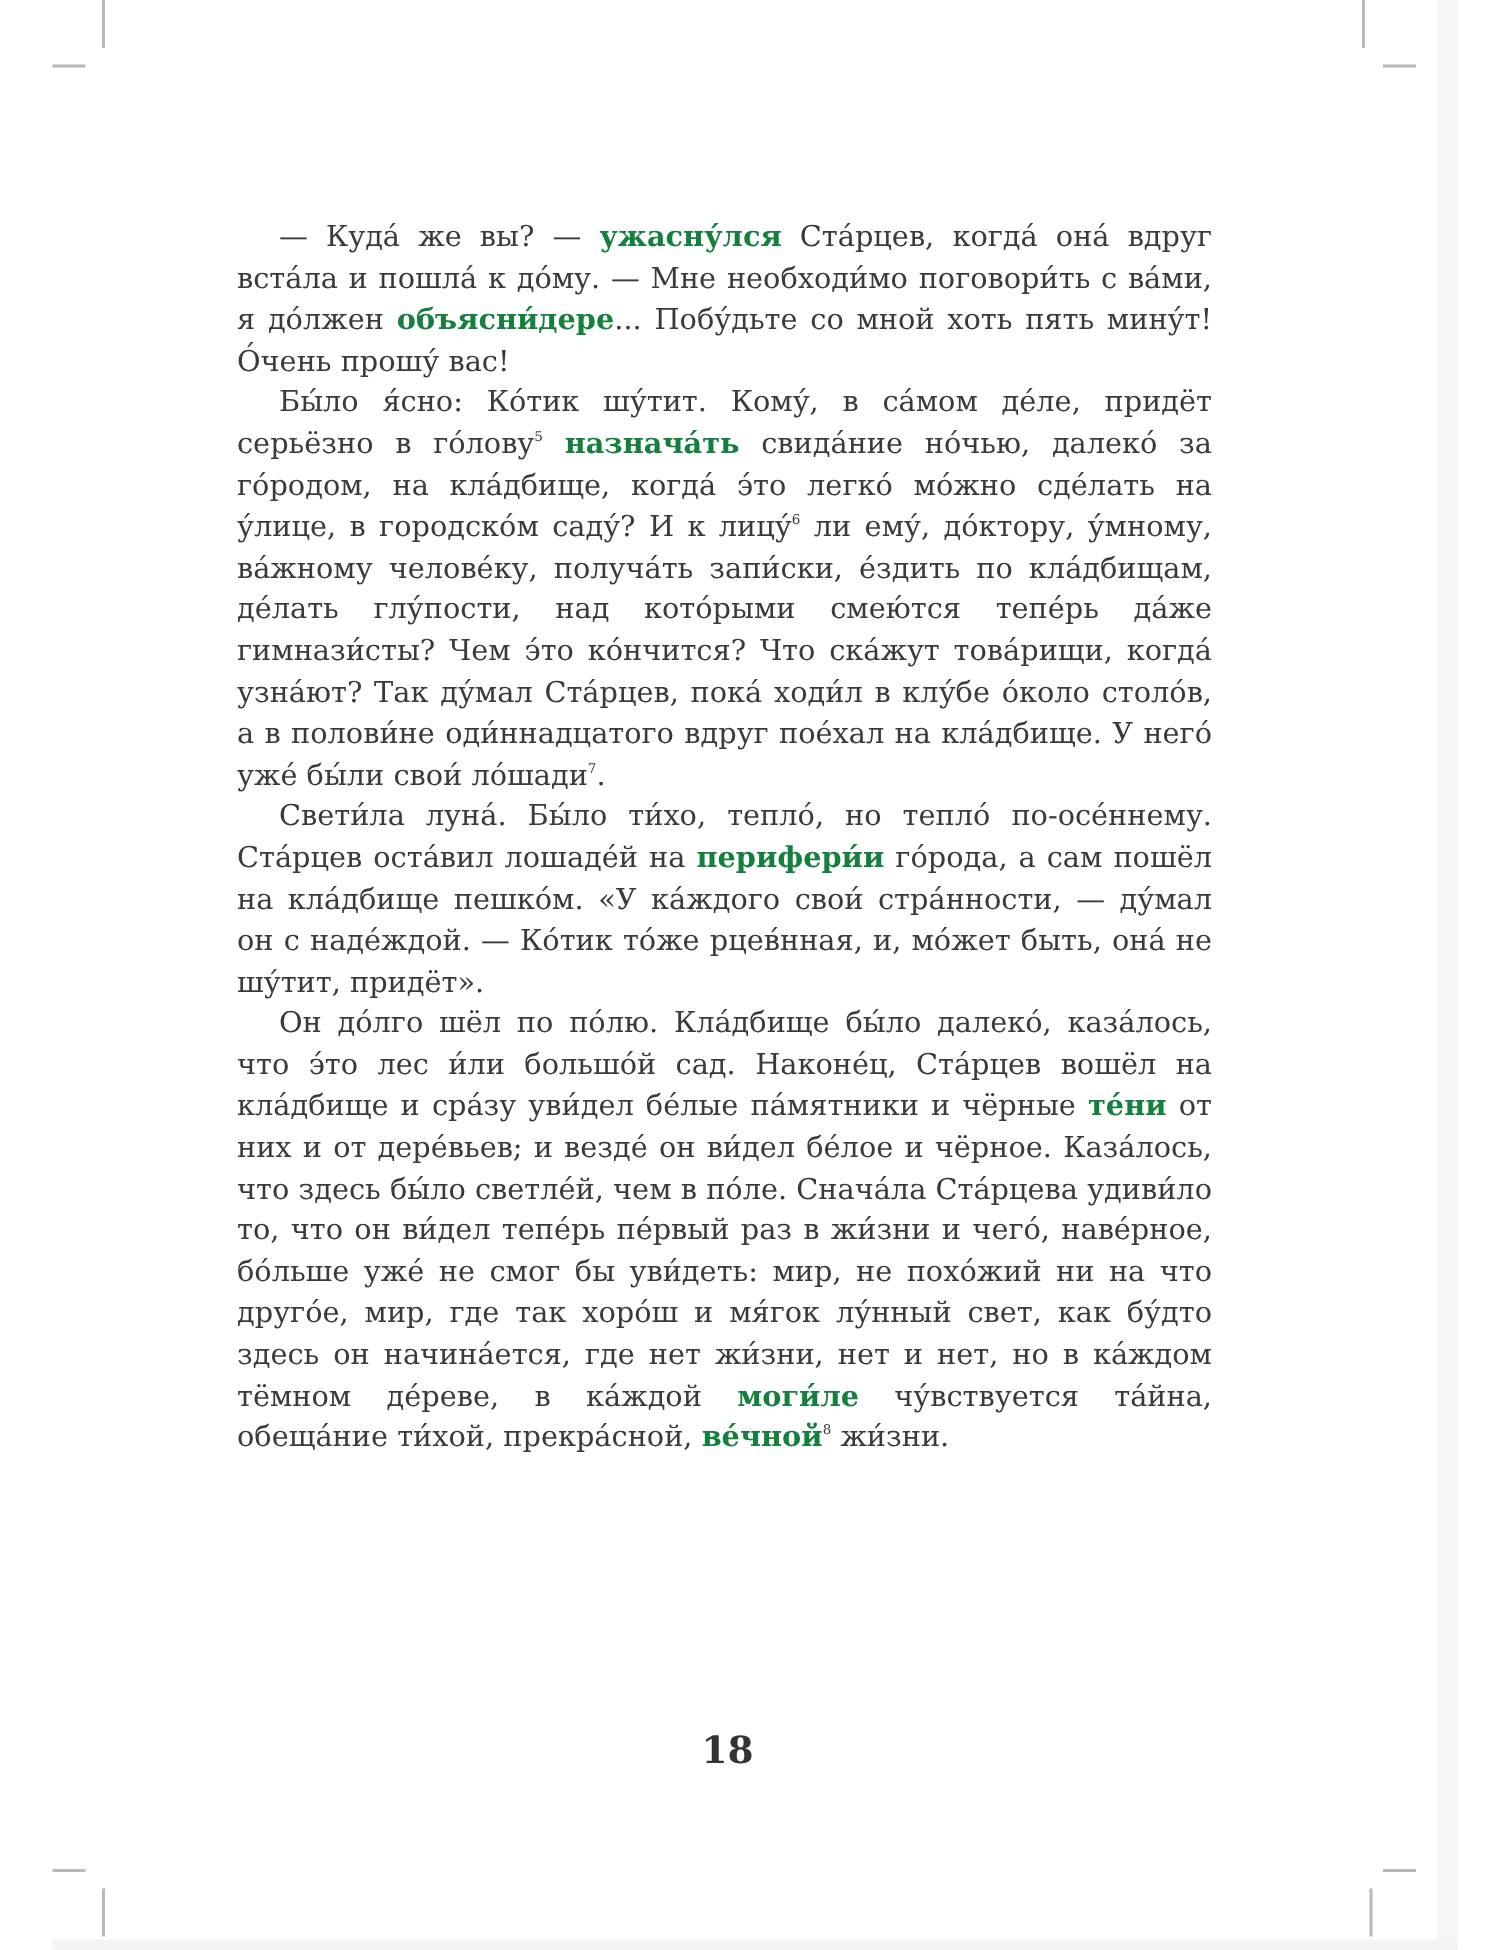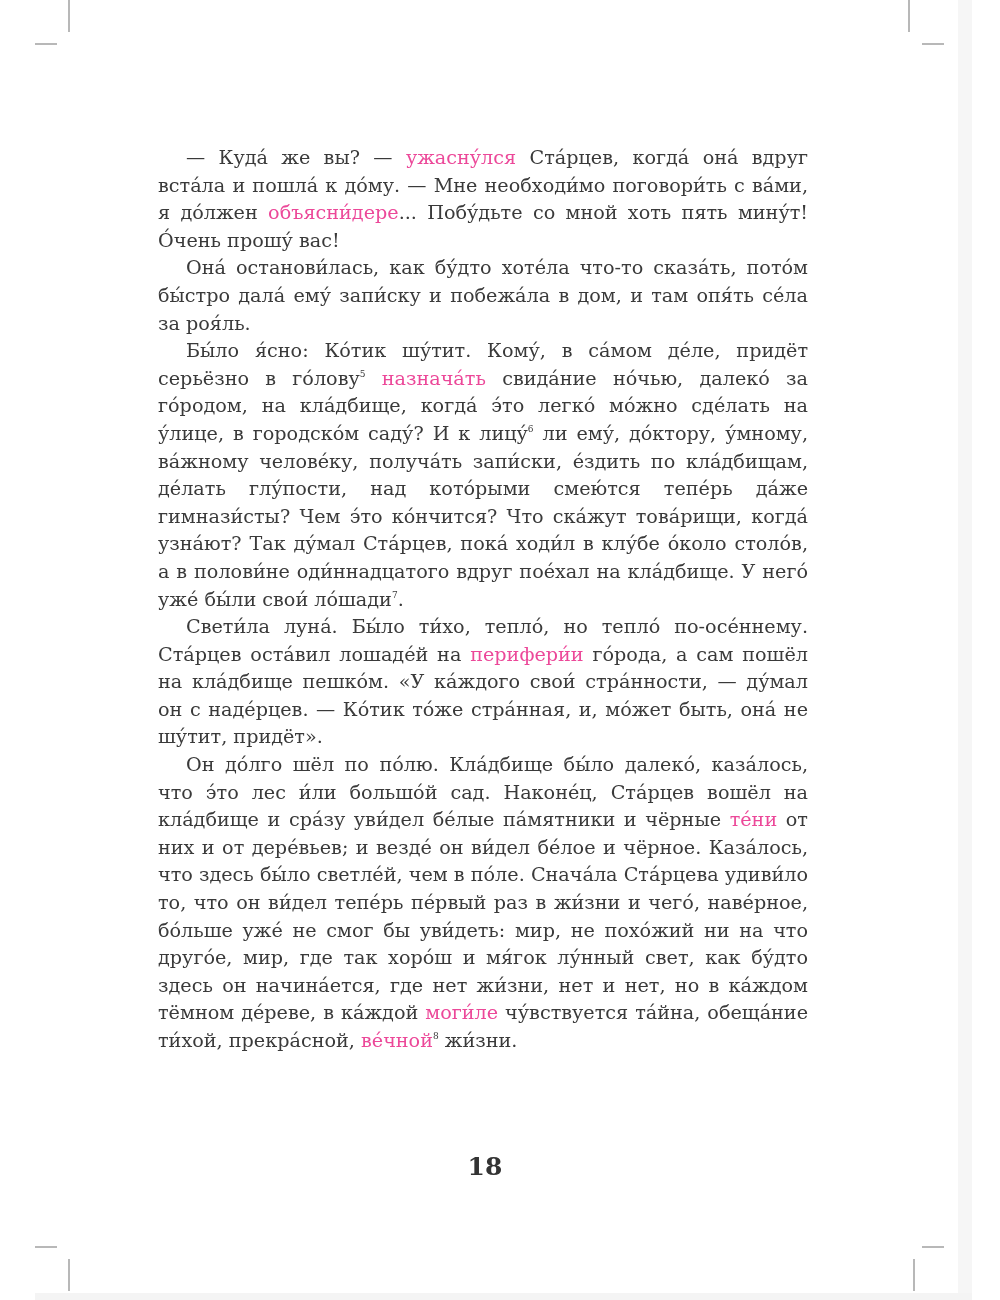--- a/index.html
+++ b/index.html
@@ -16,21 +16,21 @@
   .edge-bottom { position: absolute; left: 35px; top: 1293px; width: 937px; height: 7px; background: #f4f4f4; }
   .mark { position: absolute; background: #b8b8b8; }
   .mark.v { width: 2px; height: 32px; }
   .mark.h { width: 22px; height: 2px; }
   .text-block {
     position: absolute; left: 158px; top: 144px; width: 650px;
     font-size: 19.2px; line-height: 27.6px; color: #3a3a3a;
     text-align: justify;
   }
   .text-block p { margin: 0; text-indent: 28px; }
-  .text-block b { font-weight: normal; color: #ec4899; }
+  .text-block b { font-weight: bold; color: #15803d; }
   .text-block sup { font-size: 9px; vertical-align: 8px; line-height: 0; }
   .page-number {
     position: absolute; left: 0; width: 970px; top: 1152px; text-align: center;
     font-size: 25px; font-weight: bold; color: #333;
   }
 </style>
 </head>
 <body>
 
 <div class="page"></div>
@@ -41,19 +41,18 @@
 <div class="mark h" style="left:35px; top:43px;"></div>
 <div class="mark v" style="left:908px; top:0;"></div>
 <div class="mark h" style="left:922px; top:43px;"></div>
 <div class="mark h" style="left:35px; top:1246px;"></div>
 <div class="mark v" style="left:68px; top:1259px;"></div>
 <div class="mark h" style="left:922px; top:1246px;"></div>
 <div class="mark v" style="left:913px; top:1259px;"></div>
 
 <div class="text-block" id="text-block">
     <p><span>— Куда́ же вы? — </span><b>ужасну́лся</b><span> Ста́рцев, когда́ она́ вдруг вста́ла и пошла́ к до́му. — Мне необходи́мо поговори́ть с ва́ми, я до́лжен </span><b>объясни́дере</b><span>... Побу́дьте со мной хоть пять мину́т! О́чень прошу́ вас!</span></p>
-    <p><span>Она́ останови́лась, как бу́дто хоте́ла что-то сказа́ть, пото́м бы́стро дала́ ему́ запи́ску и побежа́ла в дом, и там опя́ть се́ла за роя́ль.</span></p>
     <p><span>Бы́ло я́сно: Ко́тик шу́тит. Кому́, в са́мом де́ле, придёт серьёзно в го́лову</span><sup>5</sup><span> </span><b>назнача́ть</b><span> свида́ние но́чью, далеко́ за го́родом, на кла́дбище, когда́ э́то легко́ мо́жно сде́лать на у́лице, в городско́м саду́? И к лицу́</span><sup>6</sup><span> ли ему́, до́ктору, у́мному, ва́жному челове́ку, получа́ть запи́ски, е́здить по кла́дбищам, де́лать глу́пости, над кото́рыми смею́тся тепе́рь да́же гимнази́сты? Чем э́то ко́нчится? Что ска́жут това́рищи, когда́ узна́ют? Так ду́мал Ста́рцев, пока́ ходи́л в клу́бе о́коло столо́в, а в полови́не оди́ннадцатого вдруг пое́хал на кла́дбище. У него́ уже́ бы́ли свои́ ло́шади</span><sup>7</sup><span>.</span></p>
-    <p><span>Свети́ла луна́. Бы́ло ти́хо, тепло́, но тепло́ по-осе́ннему. Ста́рцев оста́вил лошаде́й на </span><b>перифери́и</b><span> го́рода, а сам пошёл на кла́дбище пешко́м. «У ка́ждого свои́ стра́нности, — ду́мал он с наде́рцев. — Ко́тик то́же стра́нная, и, мо́жет быть, она́ не шу́тит, придёт».</span></p>
+    <p><span>Свети́ла луна́. Бы́ло ти́хо, тепло́, но тепло́ по-осе́ннему. Ста́рцев оста́вил лошаде́й на </span><b>перифери́и</b><span> го́рода, а сам пошёл на кла́дбище пешко́м. «У ка́ждого свои́ стра́нности, — ду́мал он с наде́ждой. — Ко́тик то́же рцев́нная, и, мо́жет быть, она́ не шу́тит, придёт».</span></p>
     <p><span>Он до́лго шёл по по́лю. Кла́дбище бы́ло далеко́, каза́лось, что э́то лес и́ли большо́й сад. Наконе́ц, Ста́рцев вошёл на кла́дбище и сра́зу уви́дел бе́лые па́мятники и чёрные </span><b>те́ни</b><span> от них и от дере́вьев; и везде́ он ви́дел бе́лое и чёрное. Каза́лось, что здесь бы́ло светле́й, чем в по́ле. Снача́ла Ста́рцева удиви́ло то, что он ви́дел тепе́рь пе́рвый раз в жи́зни и чего́, наве́рное, бо́льше уже́ не смог бы уви́деть: мир, не похо́жий ни на что друго́е, мир, где так хоро́ш и мя́гок лу́нный свет, как бу́дто здесь он начина́ется, где нет жи́зни, нет и нет, но в ка́ждом тёмном де́реве, в ка́ждой </span><b>моги́ле</b><span> чу́вствуется та́йна, обеща́ние ти́хой, прекра́сной, </span><b>ве́чной</b><sup>8</sup><span> жи́зни.</span></p>
   </div>
 
 <div class="page-number">18</div>
 
 </body></html>

